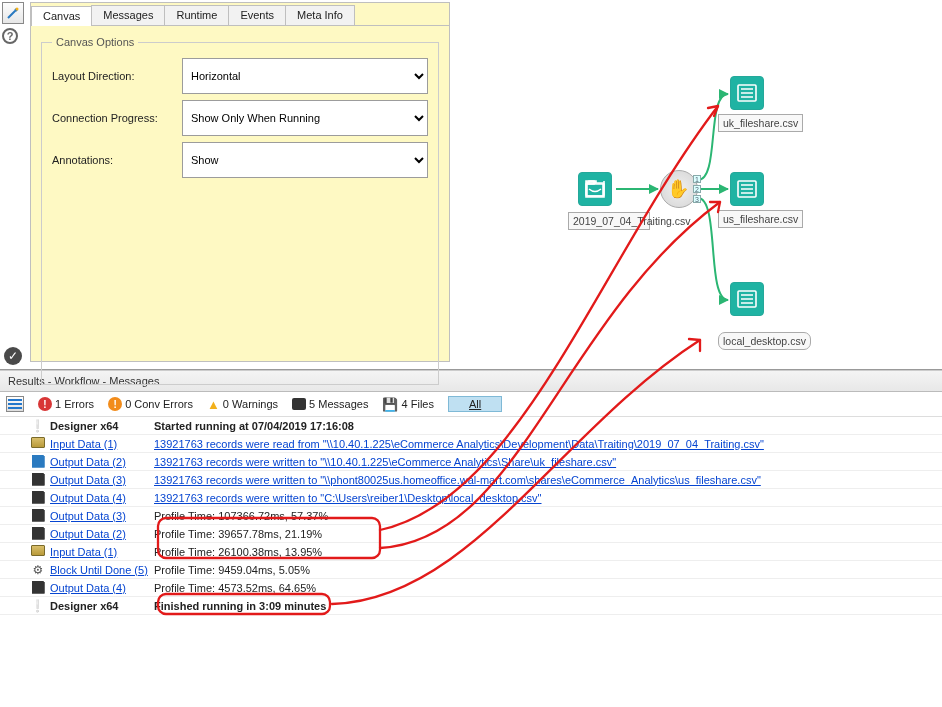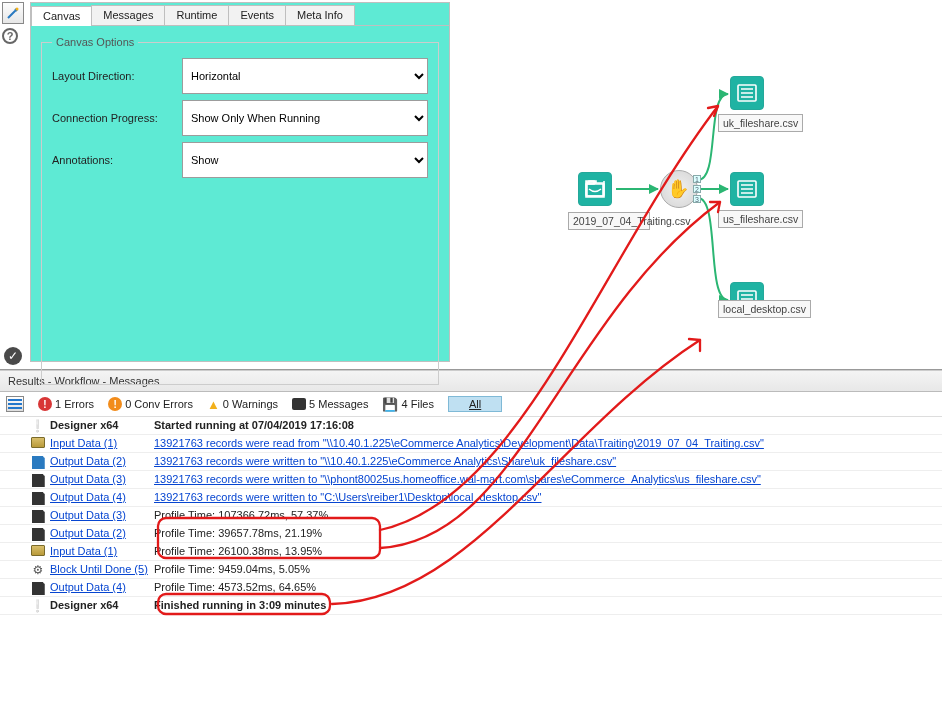--- a/index.html
+++ b/index.html
@@ -9,21 +9,21 @@
 
 #upper { position: relative; height: 370px; border-bottom: 1px solid #999; }
 
 
 #tool-strip { position: absolute; top: 2px; left: 2px; width: 24px; }
 #tool-strip .ts-btn { width: 22px; height: 22px; border: 1px solid #888; background: linear-gradient(#fdfdfd,#e7e7e7); margin-bottom: 4px; display:flex; align-items:center; justify-content:center; }
 #tool-strip .circle { width:16px; height:16px; border-radius:50%; border:2px solid #666; display:flex; align-items:center; justify-content:center; font-size:11px; color:#666; font-weight:bold;}
 #check-circle { position:absolute; bottom:4px; left:4px; width:18px; height:18px; border-radius:50%; background:#4a4a4a; color:#fff; display:flex; align-items:center; justify-content:center; font-size:12px; }
 
 
-#opts-panel { position:absolute; top:2px; left:30px; width:420px; height:360px; border:1px solid #bfbfbf; background:#5eead4; }
+#opts-panel { position:absolute; top:2px; left:30px; width:420px; height:360px; border:1px solid #bfbfbf; background:#fef9c3; }
 .tabrow { display:flex; border-bottom:1px solid #bfbfbf; font-size:11px; }
 .tabrow .tab { padding:3px 11px 4px 11px; border:1px solid #bfbfbf; border-bottom:none; background:#f2f2f2; margin-right:-1px; margin-top:2px; cursor:pointer; }
 .tabrow .tab.active { background:#fff; position:relative; top:1px; }
 fieldset.opts { margin:10px 10px 16px 10px; border:1px solid #ccc; padding:10px 10px 200px 10px; }
 fieldset.opts legend { padding:0 4px; color:#555; font-size:11px; }
 .opt-row { display:flex; align-items:center; margin-bottom:6px; }
 .opt-row label { width:130px; font-size:11px; }
 .opt-row select { flex:1; font-size:11px; border:1px solid #9c9c9c; background:#fff; height:36px; padding-left:4px; }
 
 
@@ -48,21 +48,21 @@
 #summary-bar { background:#fff; padding:4px 6px; border-bottom:1px solid #ddd; display:flex; align-items:center; gap:14px; font-size:11px; }
 .sum-item { display:flex; align-items:center; gap:3px; }
 .ico-sm { width:14px; height:14px; border-radius:50%; display:flex; align-items:center; justify-content:center; font-size:10px; font-weight:bold; color:#fff;}
 .err-ico{background:#d83636;} .conv-ico{background:#f28c1b;} .warn-tri{color:#f2b01b; font-size:13px;} .msg-ico{background:#333;border-radius:2px;width:14px;height:12px;}
 .file-ico{color:#333;font-size:13px;}
 .all-btn{background:#bfe0f2;border:1px solid #7fb9d6;padding:1px 20px;font-size:11px;cursor:pointer;text-decoration:underline;}
 #view-toggle{width:18px;height:16px;border:1px solid #888;background:linear-gradient(#fff,#ddd);display:flex;flex-direction:column;justify-content:space-around;padding:1px;}
 #view-toggle span{height:2px;background:#2277cc;}
 
 #msg-list { font-size:11px; }
-.msg-row { display:flex; align-items:flex-start; border-bottom:1px solid #eee; padding:2px 4px 2px 30px; min-height:18px; position:relative;}
+.msg-row { display:flex; align-items:center; border-bottom:1px solid #eee; padding:2px 4px 2px 30px; min-height:18px; position:relative;}
 .msg-row .row-ico { position:absolute; left:30px; width:16px; text-align:center; font-size:12px;}
 .msg-row .cell-src { width:120px; padding-left:20px;}
 .msg-row .cell-msg { flex:1; padding-left:4px;}
 .bold { font-weight:bold; }
 .floppy::before{content:"";display:inline-block;width:11px;height:11px;background:#333;border:1px solid #333;position:relative;top:1px;clip-path:polygon(0 0,85% 0,100% 15%,100% 100%,0 100%);} 
 .floppy-blue::before{background:#2a7ac0;border-color:#2a7ac0;}
 .open-ico::before{content:"";display:inline-block;width:12px;height:9px;background:linear-gradient(#d9bf6b,#b99a3a);border:1px solid #7a6a2a;border-radius:1px;}
 .gear-ico::before{content:"⚙";color:#555;}
 .run-ico::before{content:"❕";color:#333;font-weight:bold;}
 
@@ -166,21 +166,21 @@
         </svg>
     </div>
     <div class="node-label" style="left:258px;top:210px;">us_fileshare.csv</div>
 
     <div class="io-icon" style="left:270px;top:282px;">
       <svg width="22" height="20" viewBox="0 0 22 20">
           <rect x="2" y="2" width="18" height="16" rx="1" fill="none" stroke="#fff" stroke-width="1.6"></rect>
           <path d="M5 6 h12 M5 10 h12 M5 14 h12" stroke="#fff" stroke-width="1.6"></path>
         </svg>
     </div>
-    <div class="node-label" style="left:258px;top:300px;">local_desktop.csv</div>
+    <div class="node-label" style="left:258px;top:332px;border-radius:7px;">local_desktop.csv</div>
   </div>
 </div>
 
 <div id="results-header">Results - Workflow - Messages</div>
 
 <div id="summary-bar">
   <div id="view-toggle">
       <span></span>
       <span></span>
       <span></span>

